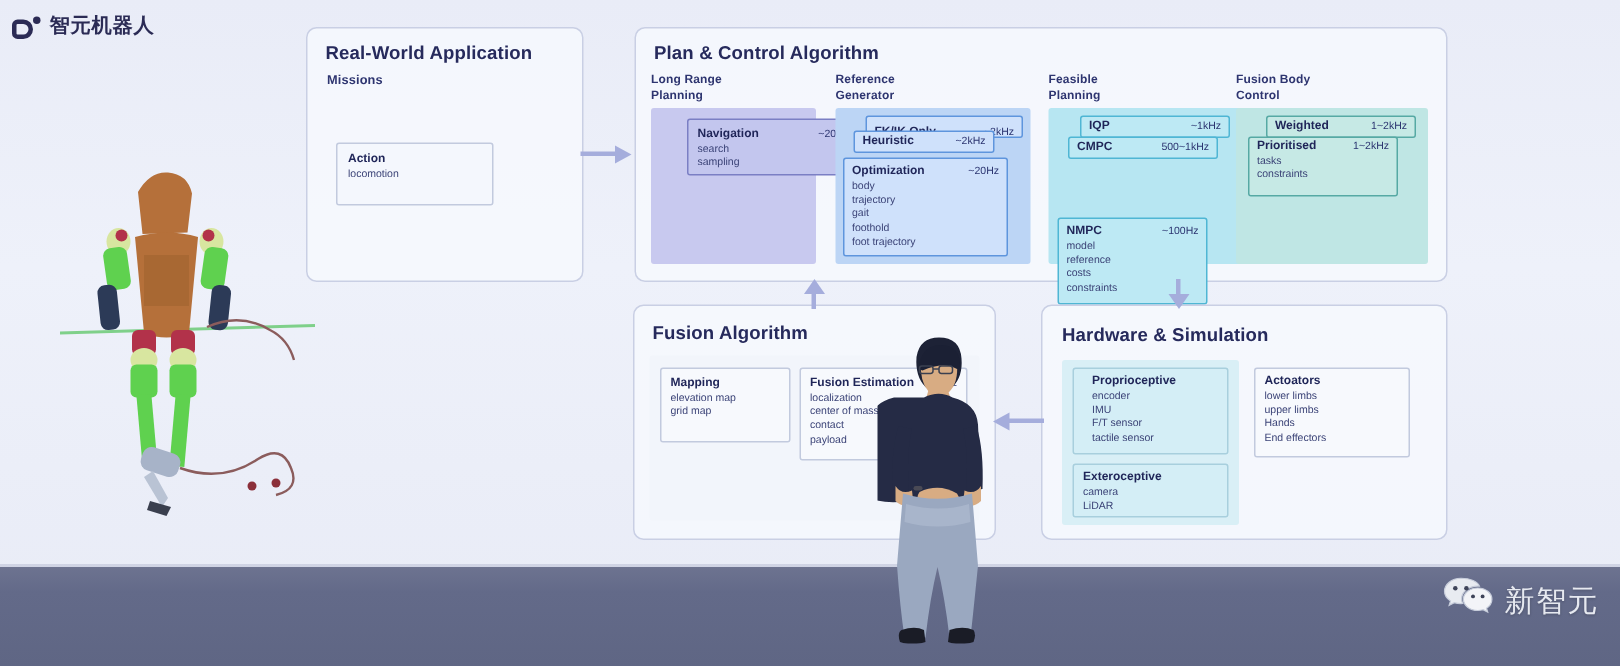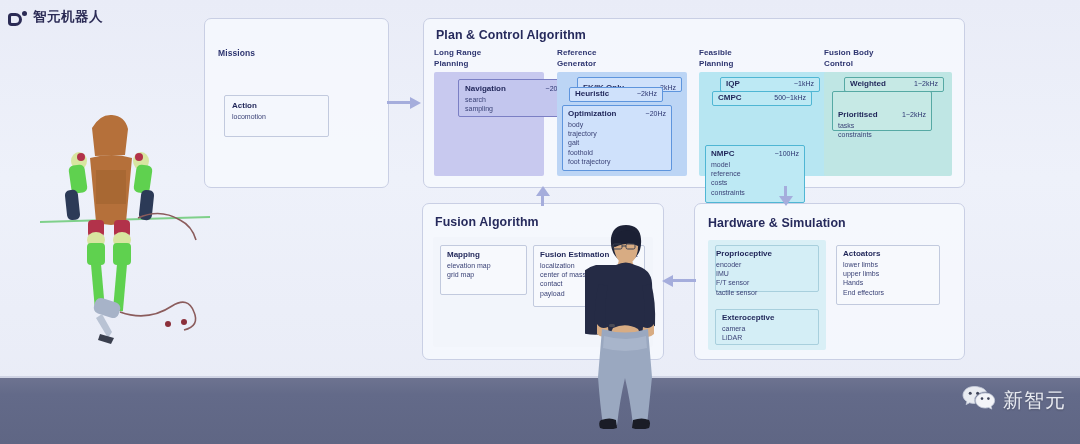--- a/index.html
+++ b/index.html
@@ -103,20 +103,21 @@
     <path d="M62 214 l10 18 l-4 6 l-12 -20 z" fill="#b9c3d4"></path>
     <path d="M60 234 l14 4 l-3 6 l-13 -4 z" fill="#3a3f4e"></path>
     <path d="M98 118 q22 -10 42 2 q12 6 16 20" stroke="#8b5c5c" fill="none" stroke-width="1.6"></path>
     <path d="M80 212 q28 10 52 -6 q16 -10 22 6 q6 14 -10 18" stroke="#8b5c5c" fill="none" stroke-width="1.6"></path>
     <circle cx="128" cy="224" r="3" fill="#8b2f3a"></circle>
     <circle cx="144" cy="222" r="3" fill="#8b2f3a"></circle>
   </svg>
 </div>
 
 <div class="panel" style="left:204px;top:18px;width:183px;height:168px;">
+  <div class="panel-title" style="left:12px;top:9px;">Real-World Application</div>
   <div class="col-title" style="left:13px;top:29px;font-size:8.5px;">Missions</div>
 
   <div class="card c-white" style="left:19px;top:76px;width:105px;height:42px;padding:5px 7px;">
     <div class="card-head">
       <span class="card-name">Action</span>
     </div>
     <div class="card-list">
       <div>locomotion</div>
     </div>
   </div>
@@ -206,21 +207,21 @@
     <div>Fusion Body</div>
     <div>Control</div>
   </div>
   <div class="colbox col-teal" style="left:400px;top:53px;width:128px;height:104px;"></div>
   <div class="card c-teal" style="left:420px;top:58px;width:100px;height:15px;padding:1px 5px;">
     <div class="card-head">
       <span class="card-name">Weighted</span>
       <span class="card-freq">1~2kHz</span>
     </div>
   </div>
-  <div class="card c-teal" style="left:408px;top:72px;width:100px;height:40px;padding:18px 5px;">
+  <div class="card c-teal" style="left:408px;top:72px;width:100px;height:40px;padding:0 5px;">
     <div class="card-head">
       <span class="card-name">Prioritised</span>
       <span class="card-freq">1~2kHz</span>
     </div>
     <div class="card-list">
       <div>tasks</div>
       <div>constraints</div>
     </div>
   </div>
 </div>
@@ -250,21 +251,21 @@
       <div>contact</div>
       <div>payload</div>
     </div>
   </div>
 </div>
 
 <div class="panel" style="left:694px;top:203px;width:269px;height:155px;">
   <div class="panel-title" style="left:13px;top:12px;">Hardware &amp; Simulation</div>
   <div class="colbox" style="left:13px;top:36px;width:118px;height:110px;background:#d9eff6;"></div>
 
-  <div class="card c-cyan" style="left:20px;top:41px;width:104px;height:47px;padding:3px 0;background:#d4eef6;border-color:#a8cfdd;">
+  <div class="card c-cyan" style="left:20px;top:41px;width:104px;height:58px;padding:3px 12px;background:#d4eef6;border-color:#a8cfdd;">
     <div class="card-head">
       <span class="card-name">Proprioceptive</span>
     </div>
     <div class="card-list">
       <div>encoder</div>
       <div>IMU</div>
       <div>F/T sensor</div>
       <div>tactile sensor</div>
     </div>
   </div>

